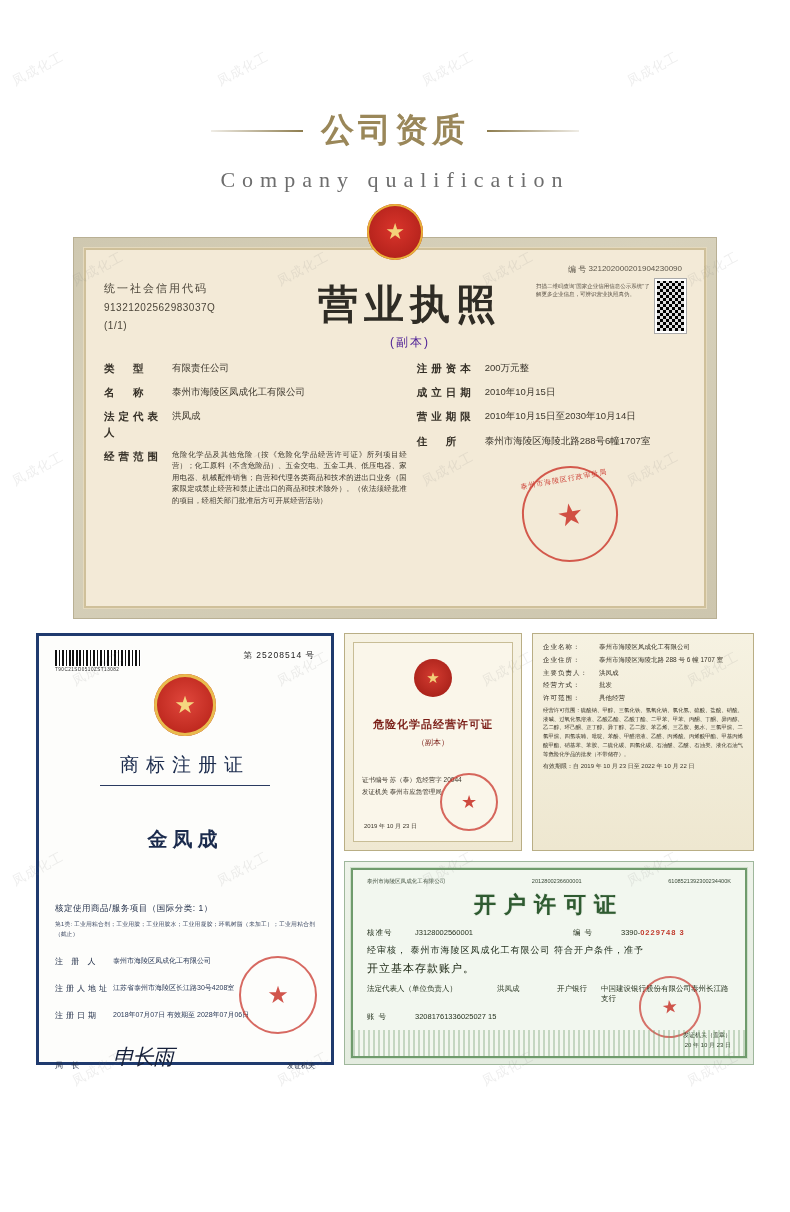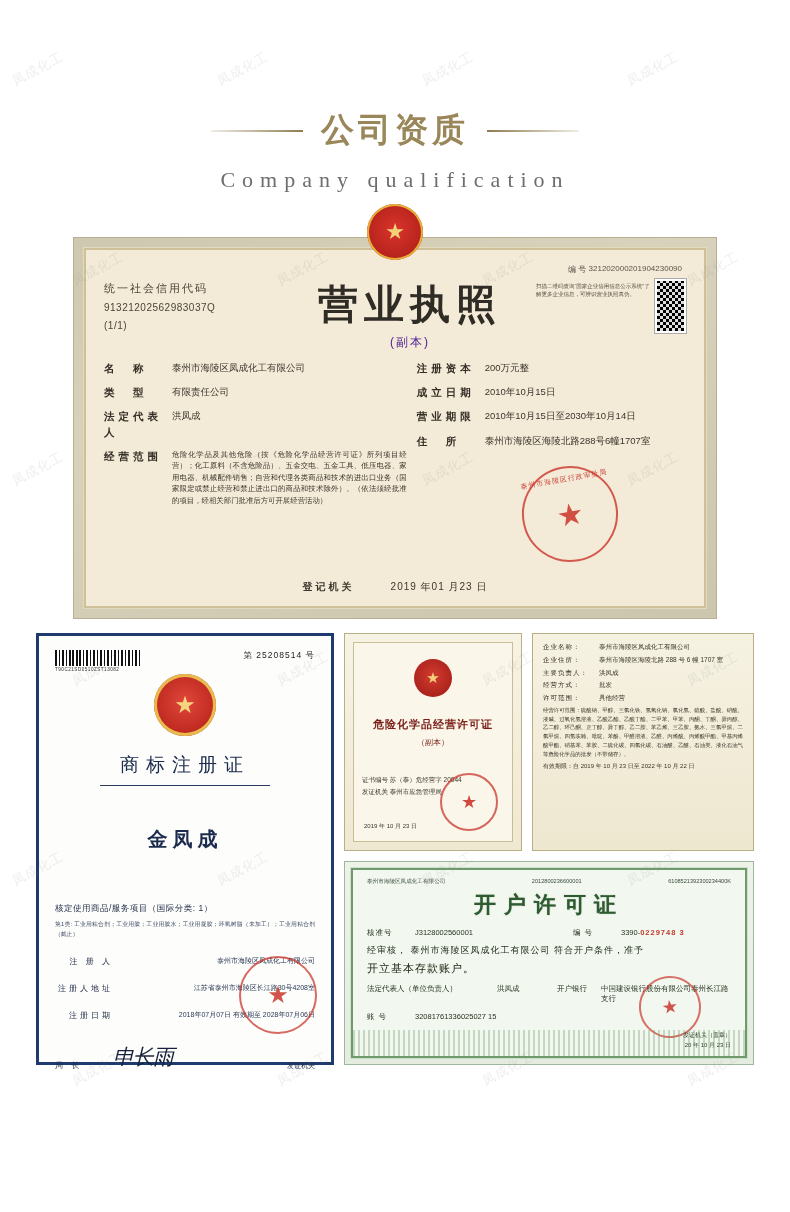--- a/index.html
+++ b/index.html
@@ -243,21 +243,21 @@
   }
   .tm-underline { width: 170px; height: 1px; background:#2a3b60; margin: 7px auto 0 auto; }
   .tm-brand {
     text-align:center; font-size: 20px; letter-spacing: 5px; color:#1b2b4d;
     margin-top: 40px; font-weight: bold;
     font-family: "DejaVu Sans", sans-serif;
   }
   .tm-sec { margin-top: 50px; font-size: 8px; color:#1e2b46; }
   .tm-sec .hd { font-size: 8.5px; letter-spacing: .5px; }
   .tm-sec .bd { font-size: 5.8px; line-height: 1.7; color:#3a4660; margin-top: 5px; text-align: justify; }
-  .tm-line { display:flex; margin-top: 16px; font-size: 8px; text-align: right; }
+  .tm-line { display:flex; margin-top: 16px; font-size: 8px; }
   .tm-line .k { flex: 0 0 58px; letter-spacing: 3px; }
   .tm-line .v { flex:1; font-size: 7px; color:#2b3a57; }
   .tm-foot { display:flex; align-items:flex-end; margin-top: 22px; font-size: 8px; }
   .tm-foot .k { flex: 0 0 58px; letter-spacing: 3px; }
   .sign {
     font-family: "DejaVu Serif", serif;
     font-size: 21px;
     color: #16203a;
     font-style: italic;
     letter-spacing: -1px;
@@ -401,26 +401,26 @@
           <div class="qr-row">
             <div class="qr-note">扫描二维码查询“国家企业信用信息公示系统”了解更多企业信息，可辨识营业执照真伪。</div>
             <div class="qr"></div>
           </div>
         </div>
       </div>
 
       <div class="fields">
         <div class="col left">
           <div class="frow">
+            <div class="fkey">类　型</div>
+            <div class="fval">有限责任公司</div>
+          </div>
+          <div class="frow">
             <div class="fkey">名　称</div>
             <div class="fval">泰州市海陵区凤成化工有限公司</div>
-          </div>
-          <div class="frow">
-            <div class="fkey">类　型</div>
-            <div class="fval">有限责任公司</div>
           </div>
           <div class="frow">
             <div class="fkey">法定代表人</div>
             <div class="fval">洪凤成</div>
           </div>
           <div class="frow">
             <div class="fkey">经营范围</div>
             <div class="fval small">危险化学品及其他危险（按《危险化学品经营许可证》所列项目经营）；化工原料（不含危险品）、五金交电、五金工具、低压电器、家用电器、机械配件销售；自营和代理各类商品和技术的进出口业务（国家限定或禁止经营和禁止进出口的商品和技术除外）。（依法须经批准的项目，经相关部门批准后方可开展经营活动）</div>
           </div>
         </div>
@@ -442,24 +442,20 @@
             <div class="fval">泰州市海陵区海陵北路288号6幢1707室</div>
           </div>
         </div>
       </div>
 
       <div class="red-seal">
         <span class="seal-text">泰州市海陵区行政审批局</span>
         <span class="star">★</span>
       </div>
 
-      <div class="lic-bottom">
-        <div class="reg-org">登记机关</div>
-        <div class="reg-date">2019 年01 月23 日</div>
-      </div>
     </div>
   </div>
 
   <div class="grid">
 
     <div class="col-left">
       <div class="tm">
         <div class="tm-head">
           <div>
             <div class="tm-barcode"></div>

